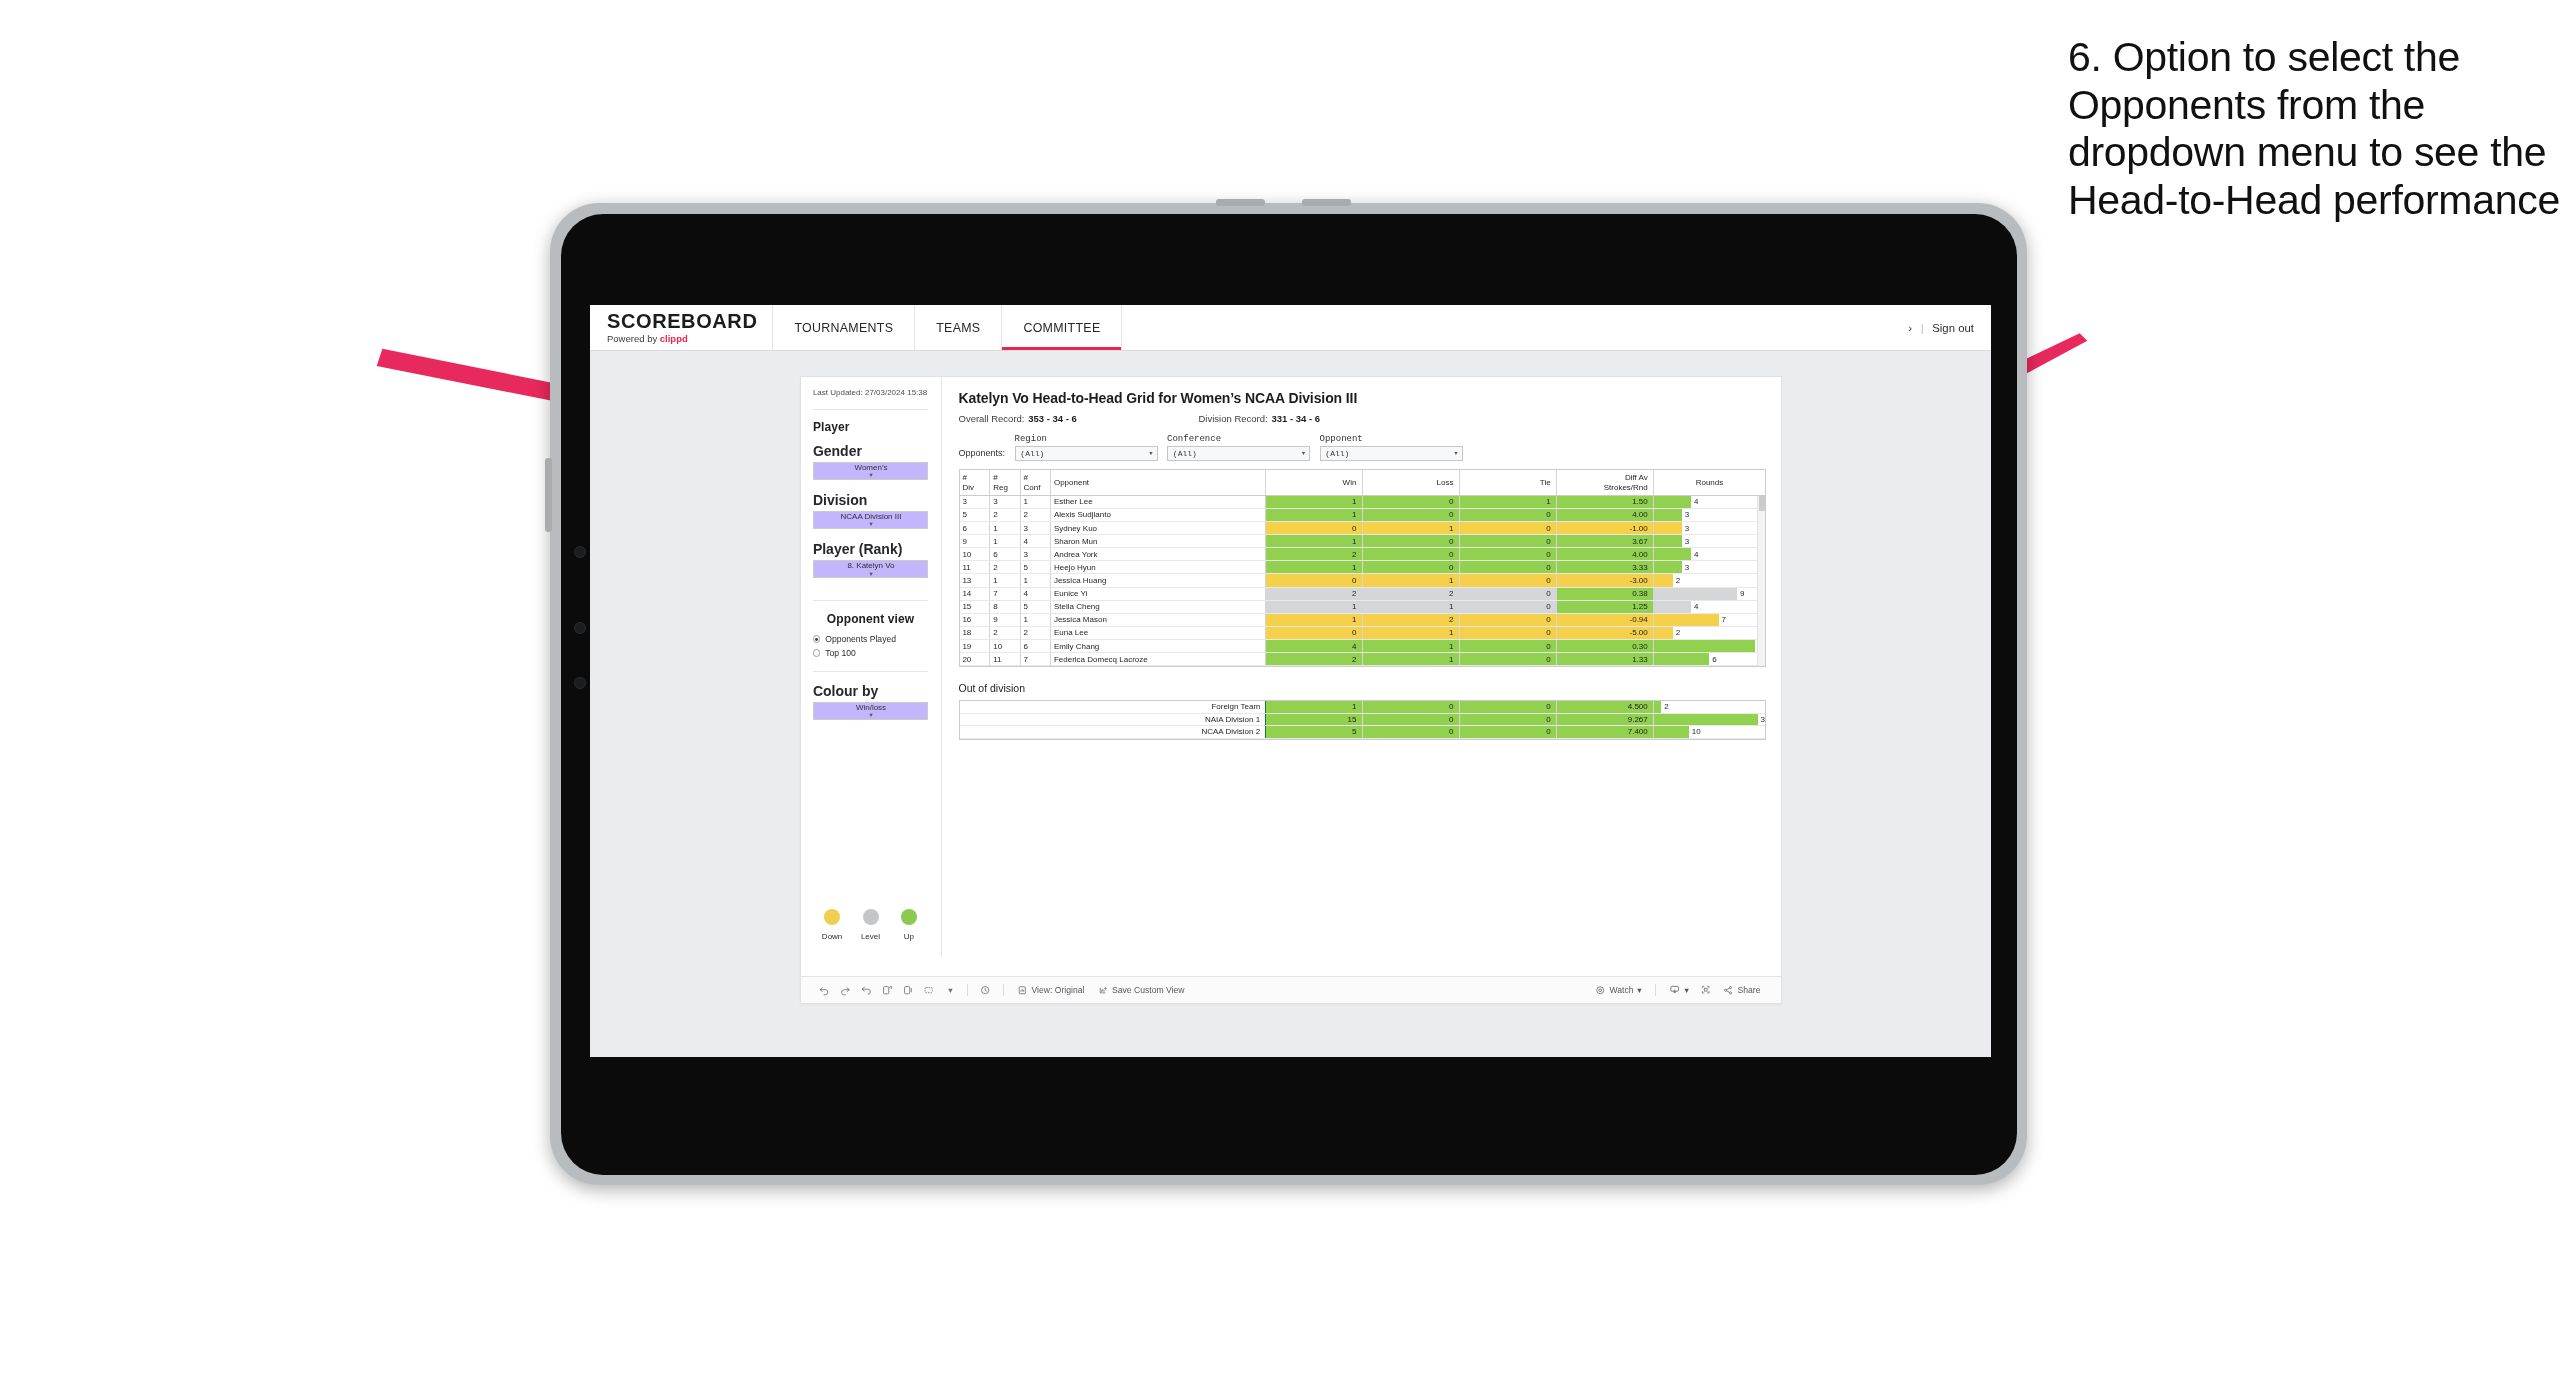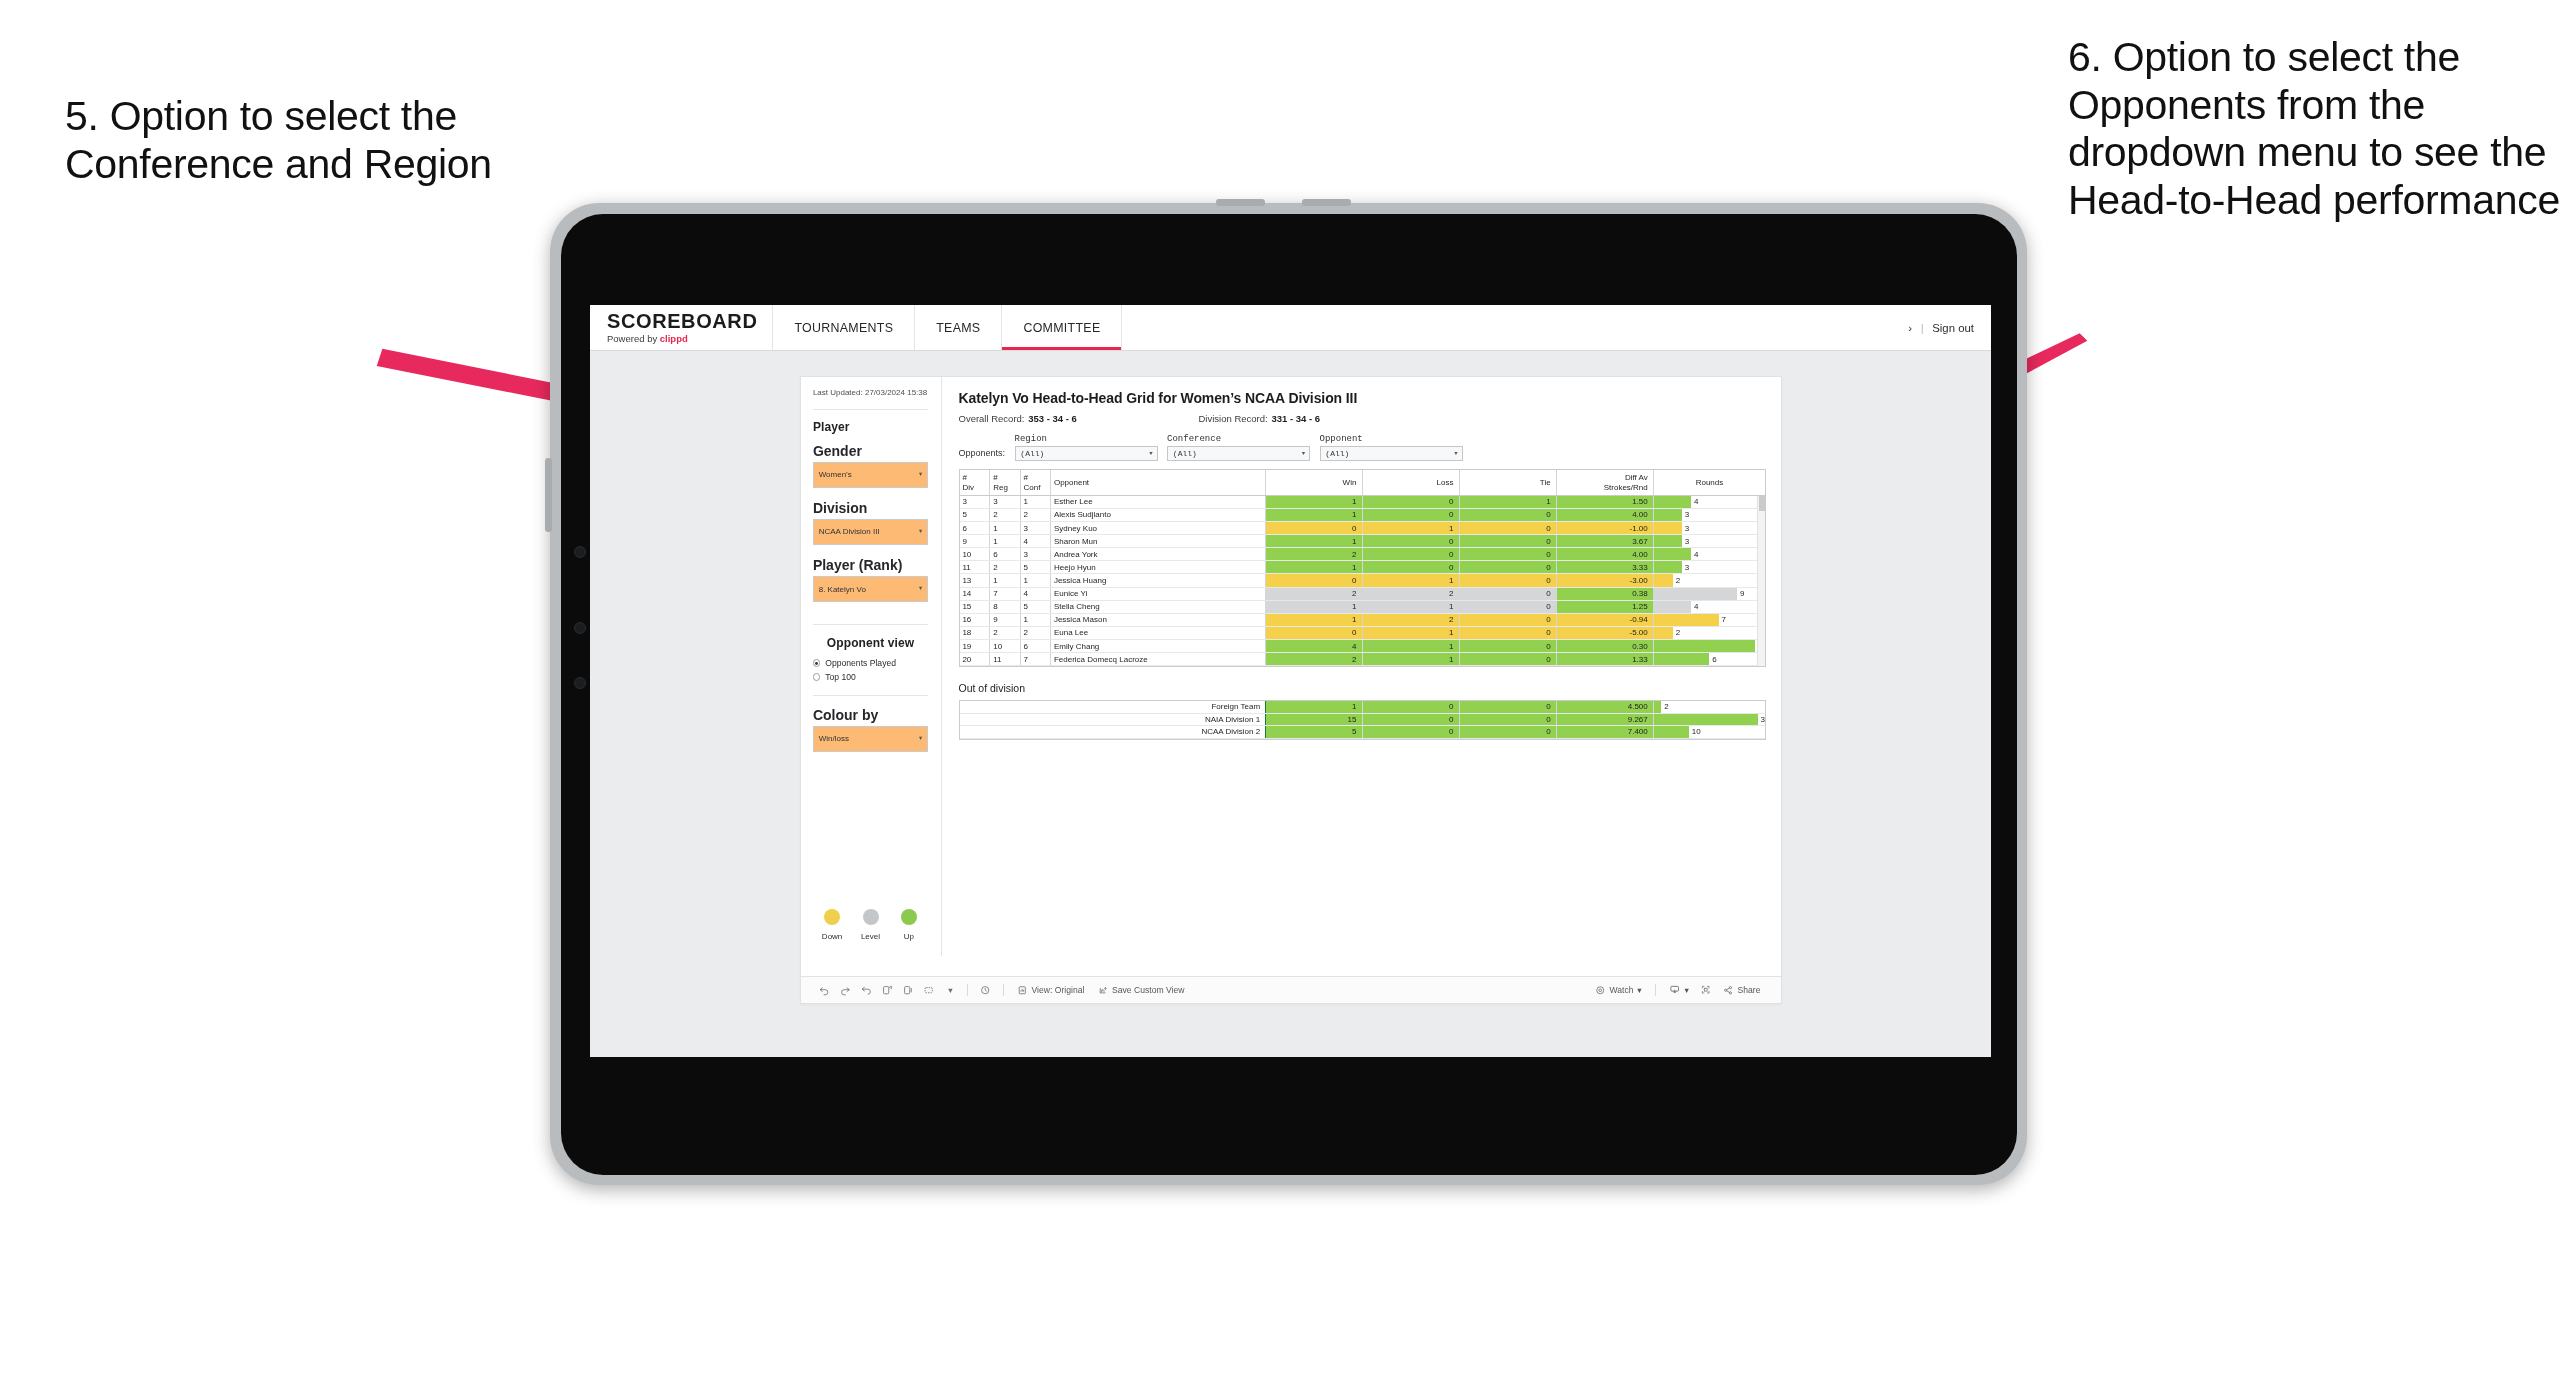--- a/index.html
+++ b/index.html
@@ -119,23 +119,23 @@
   #last-updated { font-size: 8px; color: #4c4e50; line-height: 1.35; }
   .hr { height: 1px; background: #e3e5e7; margin: 9.5px 0 10.5px 0; }
   .sb-h {
     font-size: 12px; font-weight: 700; color: #202224;
     margin-bottom: 8.6px; letter-spacing: 0.1px;
   }
   .sb-h.center { text-align: center; }
   .fld { margin-bottom: 12.4px; }
   .fld-label { font-size: 14px; font-weight: 700; color: #25272a; margin-bottom: 2.9px; }
   .sel {
-    height: 26px; border: 1px solid #c9cbcd; background: #fdba74;
+    height: 18px; border: 1px solid #c9cbcd; background: #c4b5fd;
     display: flex; align-items: center; justify-content: space-between;
-    padding: 0 3.8px 0 4.8px; font-size: 8px; color: #303234; cursor: pointer;
+    padding: 0 3.8px 0 4.8px; font-size: 8px; color: #303234; cursor: pointer; flex-direction: column;
   }
   .caret { font-size: 5.7px; color: #55585b; line-height: 1; }
   .radio-row {
     display: flex; align-items: center; gap: 4.8px;
     font-size: 8.6px; color: #2a2c2e; margin-bottom: 3.8px; cursor: pointer;
   }
   .radio {
     width: 7.6px; height: 7.6px; border-radius: 50%;
     border: 1px solid #9a9da0; background: #fff; flex: none; position: relative;
   }
@@ -213,21 +213,20 @@
   .tb-sep { width: 1px; height: 12.4px; background: #d8dadc; margin: 0 6.7px; }
   .tb-btn { display: flex; align-items: center; gap: 3.8px; cursor: pointer; padding: 0 6.7px; white-space: nowrap; }
   .tb-spacer { flex: 1; }
   svg { display: block; }
 </style>
 </head>
 <body>
 
 <div id="stage">
 
-  <div class="annot" id="annot-left">5. Option to select the Conference and Region</div>
   <div class="annot" id="annot-right">6. Option to select the Opponents from the dropdown menu to see the Head-to-Head performance</div>
 
   <svg class="arrow" id="arrow-left" style="left:371px; top:343px;" width="723" height="200" viewBox="0 0 760 210">
     <path d="M6 24 L640 150 L617 167 L700 178 L664 112 L648 133 L12 6 Z" fill="#e8295e"></path>
     <polygon points="714,182 616,130 640,176 596,188" fill="#e8295e"></polygon>
   </svg>
 
   <svg class="arrow" id="arrow-right" style="left:1684px; top:331px;" width="409" height="205" viewBox="0 0 430 215">
     <path d="M424 10 L130 168 L104 120 L18 168 L116 196 L104 152 L416 2 Z" fill="#e8295e"></path>
     <polygon points="12,172 120,122 104,168 150,186" fill="#e8295e"></polygon>

